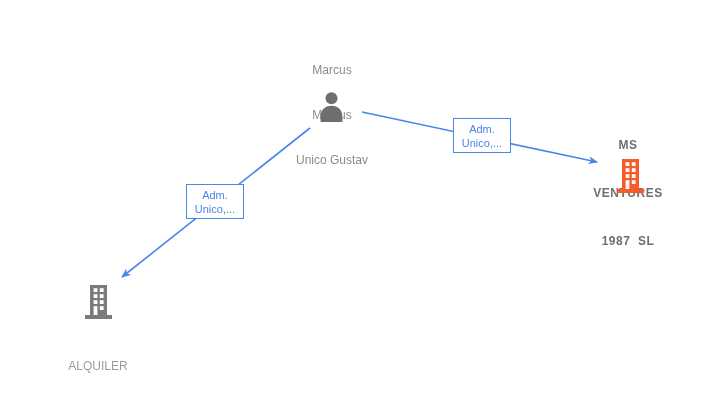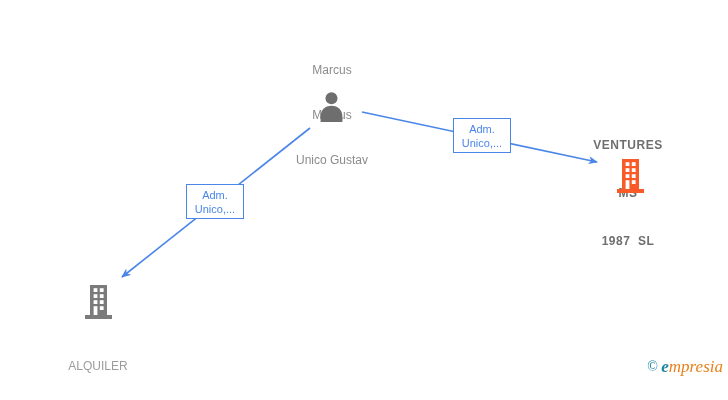--- a/index.html
+++ b/index.html
@@ -139,22 +139,22 @@
   <div class="person-name node-label">
     <div>Marcus</div>
     <div>Marcus</div>
     <div>Unico Gustav</div>
   </div>
   <svg class="person-icon" viewBox="0 0 27 30">
     <use href="#sym-person"></use>
   </svg>
 
   <div class="company-label main node-label">
+    <div>MS</div>
     <div>VENTURES</div>
-    <div>MS</div>
     <div>1987  SL</div>
   </div>
   <svg class="building-icon main" viewBox="0 0 27 34">
     <use href="#sym-building"></use>
   </svg>
 
   <svg class="building-icon secondary" viewBox="0 0 27 34">
     <use href="#sym-building"></use>
   </svg>
   <div class="company-label secondary node-label">
@@ -165,17 +165,14 @@
 
   <div class="edge-label left">
     <div>Adm.</div>
     <div>Unico,...</div>
   </div>
   <div class="edge-label right">
     <div>Adm.</div>
     <div>Unico,...</div>
   </div>
 
-  <div class="watermark">
-    <span class="copy">© </span><span class="brand-e">e</span><span class="brand-rest">mpresia</span>
-  </div>
 
 </div>
 
 </body></html>

